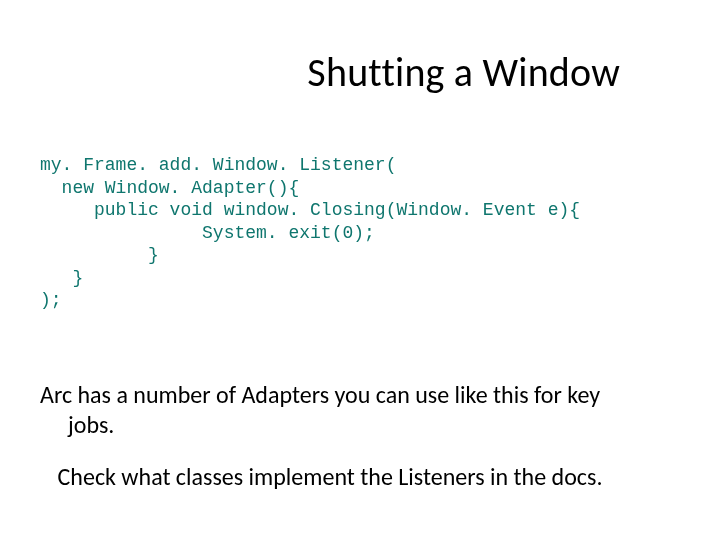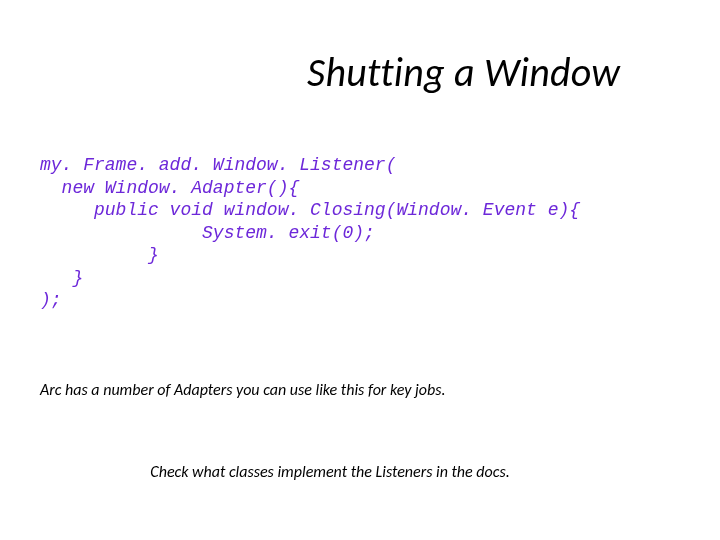--- a/index.html
+++ b/index.html
@@ -10,48 +10,47 @@
     background: #ffffff;
     font-family: Calibri, "Segoe UI", Arial, sans-serif;
     color: #000000;
     overflow: hidden;
   }
   .slide {
     position: relative;
     width: 660px;
     height: 540px;
     box-sizing: border-box;
-    font-style: italic;
   }
   .title {
     position: absolute;
     top: 48px;
     left: 0;
     right: 40px;
     text-align: right;
     font-size: 40px;
     font-weight: 400;
     letter-spacing: 0.2px;
   }
   .code-block {
     position: absolute;
     top: 154px;
     left: 40px;
     right: 40px;
     font-family: "Courier New", Courier, monospace;
     font-size: 18px;
     line-height: 1.25;
     white-space: pre;
-    color: #6d28d9;
+    color: #0f766e;
   }
   .para-block {
     position: absolute;
     left: 40px;
     right: 40px;
-    font-size: 16px;
+    font-size: 24px;
     line-height: 1.25;
   }
   .para1 {
     top: 380px;
     text-indent: -28px;
     padding-left: 28px;
   }
   .para2 {
     top: 462px;
     text-align: center;

